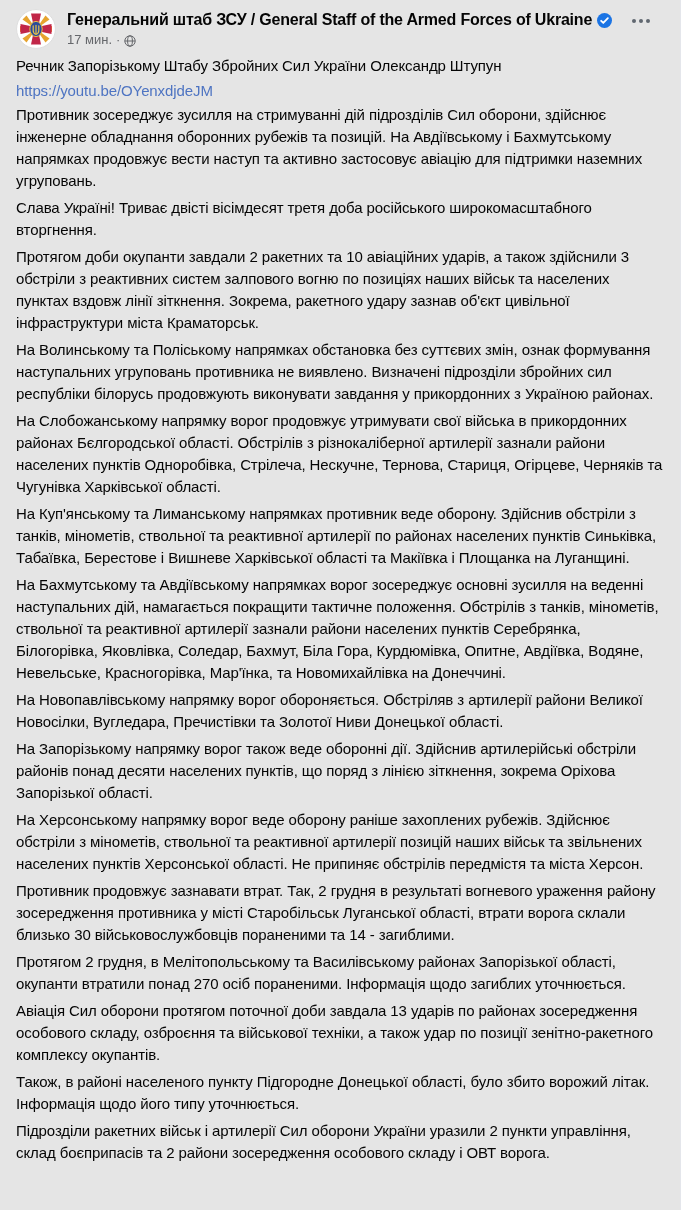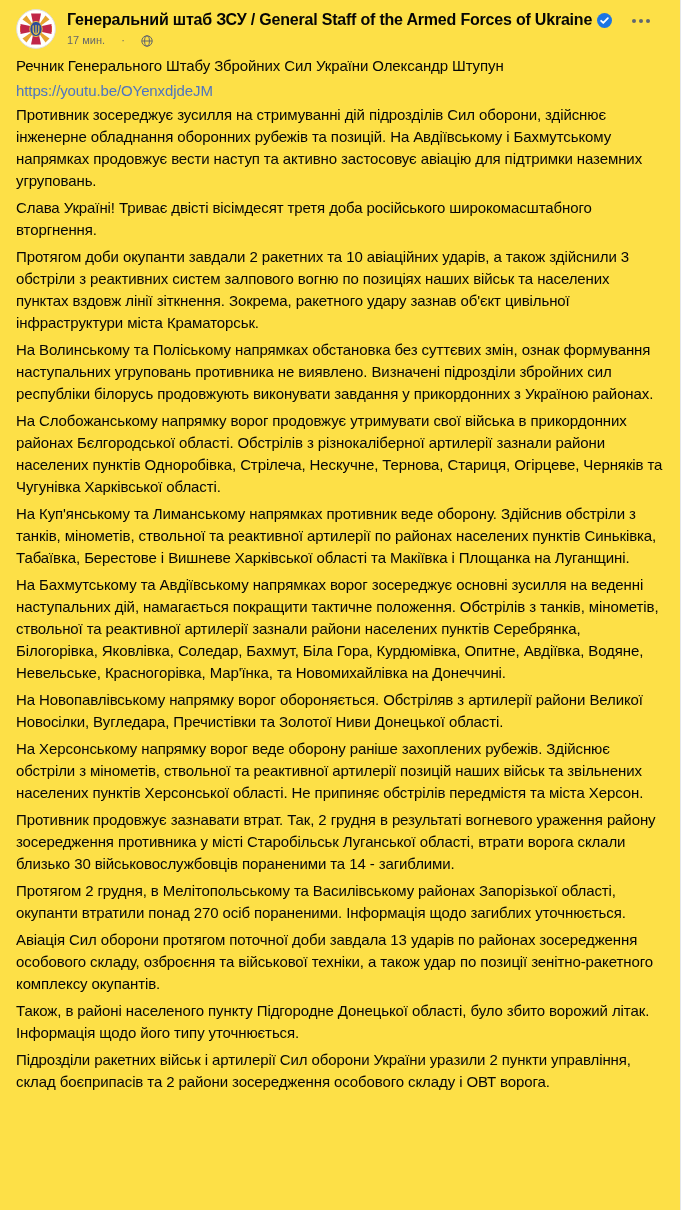--- a/index.html
+++ b/index.html
@@ -1,29 +1,29 @@
 <!DOCTYPE html>
 <html><head>
 <meta charset="utf-8">
 <style>
   html,body{margin:0;padding:0;background:#ffffff;}
   .card{
-    width:681px;height:1210px;box-sizing:border-box;background:#fde047;
+    width:681px;height:1210px;box-sizing:border-box;background:#e5e5e5;
     border-right:1px solid #e4e6eb;overflow:hidden;position:relative;
     font-family:"Liberation Sans",sans-serif;color:#050505;
   }
   
   .header{display:flex;align-items:flex-start;padding:9px 12px 4px 16px;}
   .avatar{width:40px;height:40px;border-radius:50%;flex:0 0 40px;cursor:pointer;}
   .avatar svg{display:block;}
   .header-text{margin-left:11px;flex:1;min-width:0;padding-top:1px;}
   .name-row{display:flex;align-items:center;gap:5px;}
   .page-name{font-size:16px;font-weight:bold;color:#050505;letter-spacing:-0.2px;line-height:19px;cursor:pointer;}
   .verified{display:inline-flex;flex:0 0 auto;margin-top:1px;}
-  .meta-row{display:flex;align-items:center;gap:16px;color:#65676b;font-size:11px;margin-top:3px;line-height:16px;}
+  .meta-row{display:flex;align-items:center;gap:4px;color:#65676b;font-size:13px;margin-top:3px;line-height:16px;}
   .meta-sep{color:#65676b;}
   .globe{display:inline-flex;margin-top:1px;}
   .more-btn{flex:0 0 auto;display:flex;align-items:center;gap:3px;padding:10px 18px 10px 8px;cursor:pointer;}
   .more-btn i{width:4px;height:4px;border-radius:50%;background:#606770;display:block;}
   
   .content{padding:2px 16px 16px;font-size:15px;line-height:22px;letter-spacing:-0.1px;color:#050505;}
   .content p{margin:0 0 5px;}
   .content a.post-link{
     display:block;color:#4e74c2;text-decoration:none;margin:-2px 0 2px;cursor:pointer;
   }
@@ -87,30 +87,31 @@
     </div>
 
     <div class="more-btn">
       <i></i>
       <i></i>
       <i></i>
     </div>
   </div>
 
   <div class="content">
-      <p>Речник Генерального Штабу Збройних Сил України Олександр Штупун</p>
+      <p>Речник Запорізькому Штабу Збройних Сил України Олександр Штупун</p>
       <a href="#" class="post-link">https://youtu.be/OYenxdjdeJM</a>
       <p>Противник зосереджує зусилля на стримуванні дій підрозділів Сил оборони, здійснює інженерне обладнання оборонних рубежів та позицій. На Авдіївському і Бахмутському напрямках продовжує вести наступ та активно застосовує авіацію для підтримки наземних угруповань.</p>
       <p>Слава Україні! Триває двісті вісімдесят третя доба російського широкомасштабного вторгнення.</p>
       <p>Протягом доби окупанти завдали 2 ракетних та 10 авіаційних ударів, а також здійснили 3 обстріли з реактивних систем залпового вогню по позиціях наших військ та населених пунктах вздовж лінії зіткнення. Зокрема, ракетного удару зазнав об'єкт цивільної інфраструктури міста Краматорськ.</p>
       <p>На Волинському та Поліському напрямках обстановка без суттєвих змін, ознак формування наступальних угруповань противника не виявлено. Визначені підрозділи збройних сил республіки білорусь продовжують виконувати завдання у прикордонних з Україною районах.</p>
       <p>На Слобожанському напрямку ворог продовжує утримувати свої війська в прикордонних районах Бєлгородської області. Обстрілів з різнокаліберної артилерії зазнали райони населених пунктів Одноробівка, Стрілеча, Нескучне, Тернова, Стариця, Огірцеве, Черняків та Чугунівка Харківської області.</p>
       <p>На Куп'янському та Лиманському напрямках противник веде оборону. Здійснив обстріли з танків, мінометів, ствольної та реактивної артилерії по районах населених пунктів Синьківка, Табаївка, Берестове і Вишневе Харківської області та Макіївка і Площанка на Луганщині.</p>
       <p>На Бахмутському та Авдіївському напрямках ворог зосереджує основні зусилля на веденні наступальних дій, намагається покращити тактичне положення. Обстрілів з танків, мінометів, ствольної та реактивної артилерії зазнали райони населених пунктів Серебрянка, Білогорівка, Яковлівка, Соледар, Бахмут, Біла Гора, Курдюмівка, Опитне, Авдіївка, Водяне, Невельське, Красногорівка, Мар'їнка, та Новомихайлівка на Донеччині.</p>
       <p>На Новопавлівському напрямку ворог обороняється. Обстріляв з артилерії райони Великої Новосілки, Вугледара, Пречистівки та Золотої Ниви Донецької області.</p>
+      <p>На Запорізькому напрямку ворог також веде оборонні дії. Здійснив артилерійські обстріли районів понад десяти населених пунктів, що поряд з лінією зіткнення, зокрема Оріхова Запорізької області.</p>
       <p>На Херсонському напрямку ворог веде оборону раніше захоплених рубежів. Здійснює обстріли з мінометів, ствольної та реактивної артилерії позицій наших військ та звільнених населених пунктів Херсонської області. Не припиняє обстрілів передмістя та міста Херсон.</p>
       <p>Противник продовжує зазнавати втрат. Так, 2 грудня в результаті вогневого ураження району зосередження противника у місті Старобільськ Луганської області, втрати ворога склали близько 30 військовослужбовців пораненими та 14 - загиблими.</p>
       <p>Протягом 2 грудня, в Мелітопольському та Василівському районах Запорізької області, окупанти втратили понад 270 осіб пораненими. Інформація щодо загиблих уточнюється.</p>
       <p>Авіація Сил оборони протягом поточної доби завдала 13 ударів по районах зосередження особового складу, озброєння та військової техніки, а також удар по позиції зенітно-ракетного комплексу окупантів.</p>
       <p>Також, в районі населеного пункту Підгородне Донецької області, було збито ворожий літак. Інформація щодо його типу уточнюється.</p>
       <p>Підрозділи ракетних військ і артилерії Сил оборони України уразили 2 пункти управління, склад боєприпасів та 2 райони зосередження особового складу і ОВТ ворога.</p>
     </div>
 
 </div>
 

